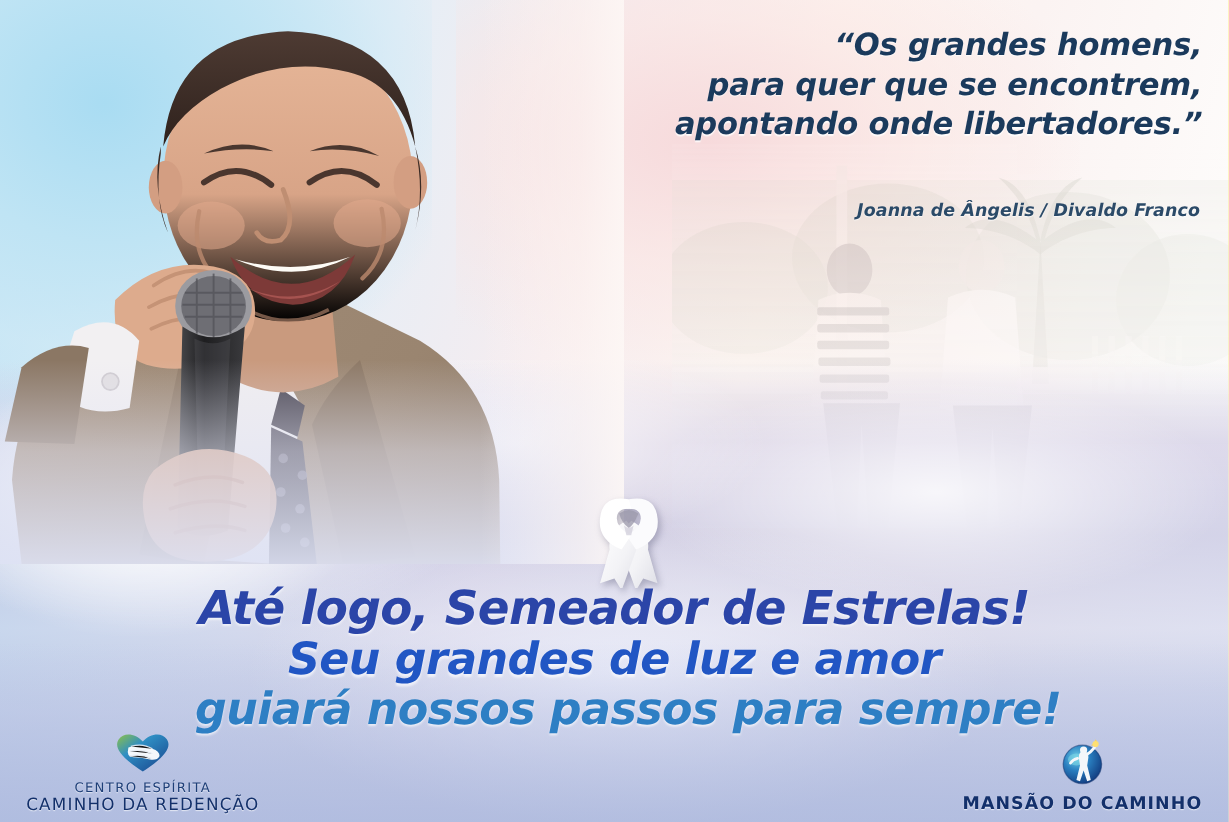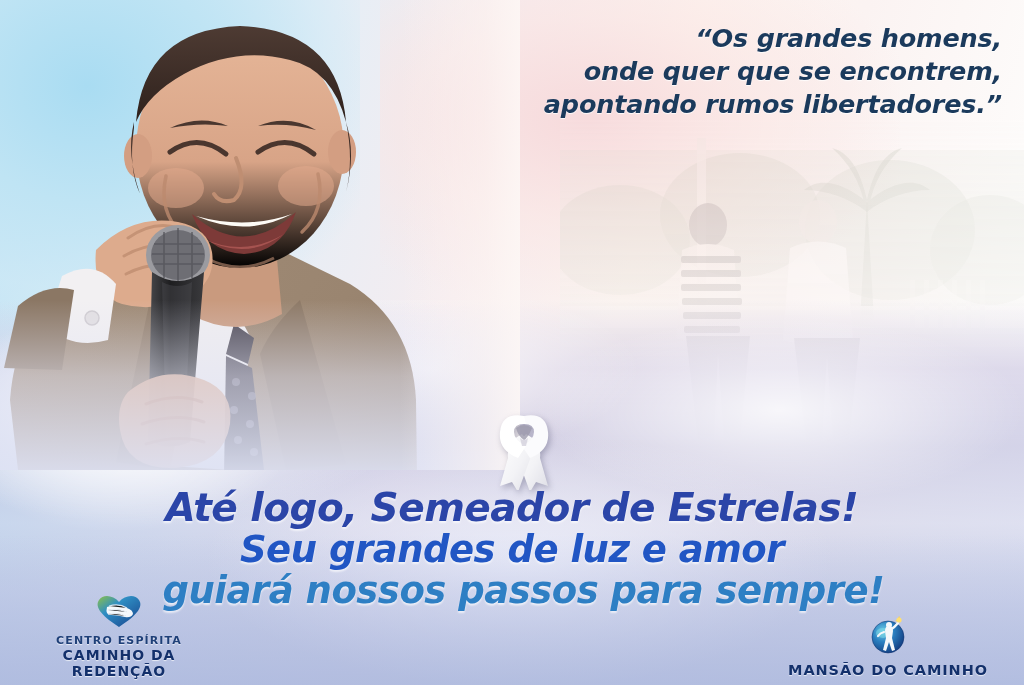--- a/index.html
+++ b/index.html
@@ -173,39 +173,39 @@
 
   
   .logo-left {
     position: absolute;
     left: 14px; bottom: 6px;
     width: 210px;
     text-align: center;
   }
   .logo-right {
     position: absolute;
-    right: 26px; bottom: 6px;
+    right: 12px; bottom: 6px;
     width: 220px;
     text-align: center;
   }
   .logo-mark { display: block; margin: 0 auto 2px auto; }
   .logo-l1 {
     display: block;
     font-family: "DejaVu Sans", sans-serif;
-    font-weight: bold;
+    font-weight: normal;
     font-size: 11px;
     letter-spacing: 1.1px;
     color: #1e3f78;
     line-height: 13px;
     text-shadow: 0 1px 1px rgba(255,255,255,0.7);
   }
   .logo-l2 {
     display: block;
     font-family: "DejaVu Sans", sans-serif;
-    font-weight: bold;
+    font-weight: normal;
     font-size: 14px;
     letter-spacing: 1.0px;
     color: #13306b;
     line-height: 16px;
     text-shadow: 0 1px 1px rgba(255,255,255,0.7);
   }
   .logo-r1 {
     display: block;
     font-family: "DejaVu Sans", sans-serif;
     font-weight: bold;
@@ -399,23 +399,24 @@
         <path d="M142 424 q34 -12 62 -2"></path>
         <path d="M146 444 q32 -10 58 -2"></path>
       </g>
     </svg>
     <div class="portrait-fade"></div>
     <div class="portrait-fade-right"></div>
   </div>
 
   <div class="quote">
     <span class="quote-line">“Os grandes homens,</span>
-    <span class="quote-line">onde quer que se encontrem,</span>
-    <span class="quote-line">apontando rumos libertadores.”</span>
-  </div>
+    <span class="quote-line">para quer que se encontrem,</span>
+    <span class="quote-line">apontando onde libertadores.”</span>
+  </div>
+  <div class="quote-attr">Joanna de Ângelis / Divaldo Franco</div>
 
   <div class="ribbon">
     <svg width="88" height="82" viewBox="0 0 88 82">
       <defs>
         <linearGradient id="ribG" x1="0" y1="0" x2="1" y2="1">
           <stop offset="0%" stop-color="#ffffff"></stop>
           <stop offset="55%" stop-color="#f3f3f6"></stop>
           <stop offset="100%" stop-color="#dedee6"></stop>
         </linearGradient>
       </defs>

